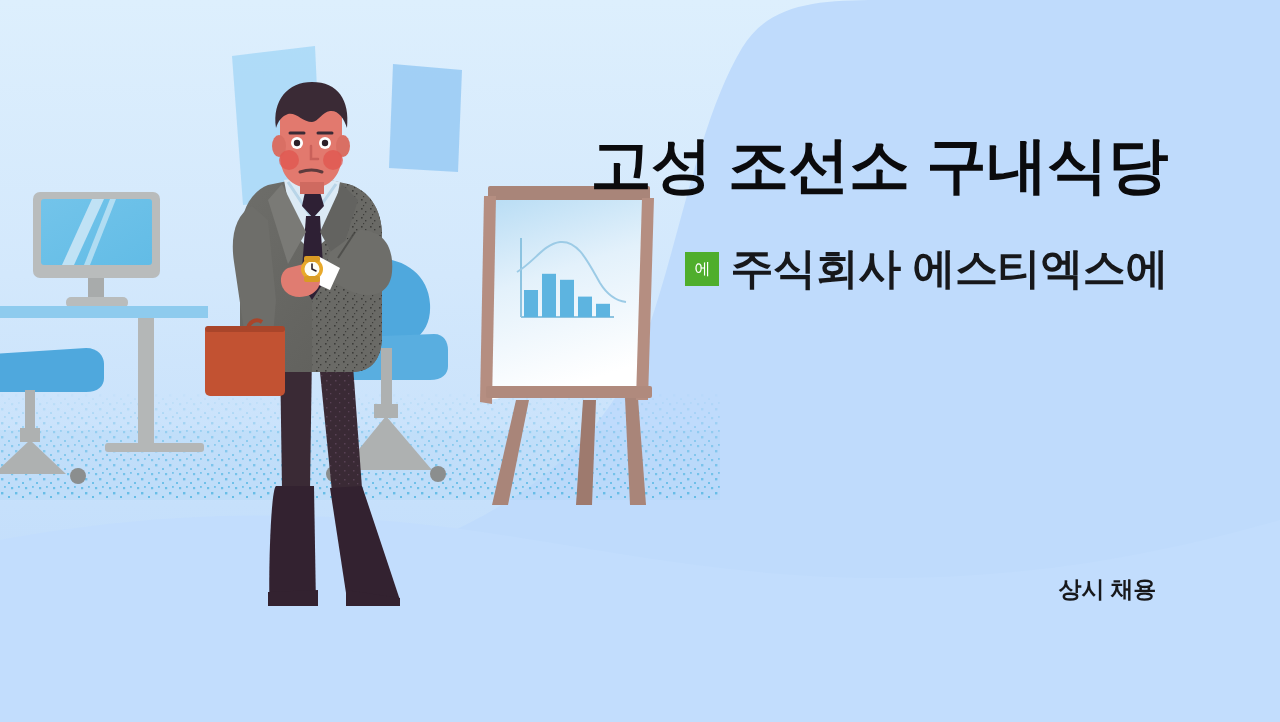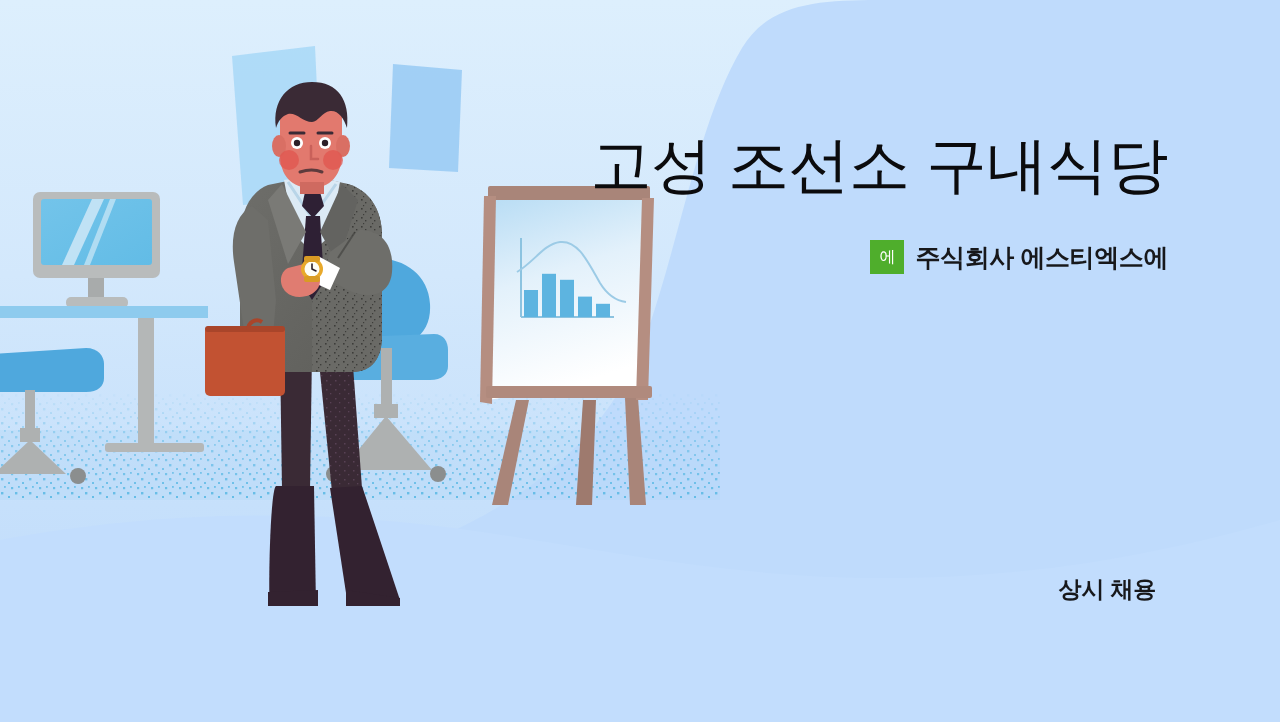--- a/index.html
+++ b/index.html
@@ -34,21 +34,21 @@
   .text-layer > * { pointer-events: auto; }
 
   .headline {
     position: absolute;
     left: 0;
     right: 112px;
     top: 133px;
     text-align: right;
     font-size: 61px;
     line-height: 1.08;
-    font-weight: 400;
+    font-weight: 700;
     color: #0b0b0d;
     letter-spacing: -0.5px;
     white-space: nowrap;
   }
   .company-row {
     position: absolute;
     right: 112px;
     top: 240px;
     display: flex;
     align-items: center;
@@ -62,21 +62,21 @@
     color: #ffffff;
     font-size: 16px;
     font-weight: 400;
     display: flex;
     align-items: center;
     justify-content: center;
     flex: 0 0 auto;
     line-height: 1;
   }
   .company-name {
-    font-size: 25px;
+    font-size: 43px;
     font-weight: 700;
     color: #17181b;
     letter-spacing: -0.4px;
     white-space: nowrap;
   }
   .recruit-status {
     position: absolute;
     right: 124px;
     top: 574px;
     font-size: 23px;

